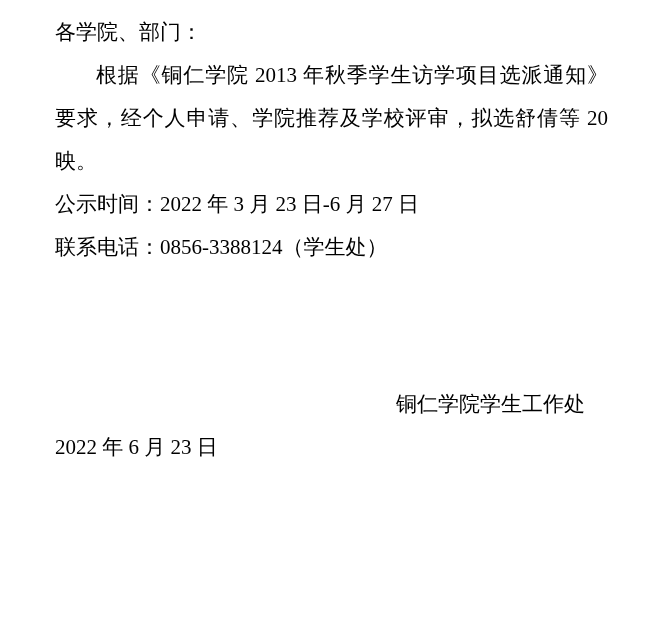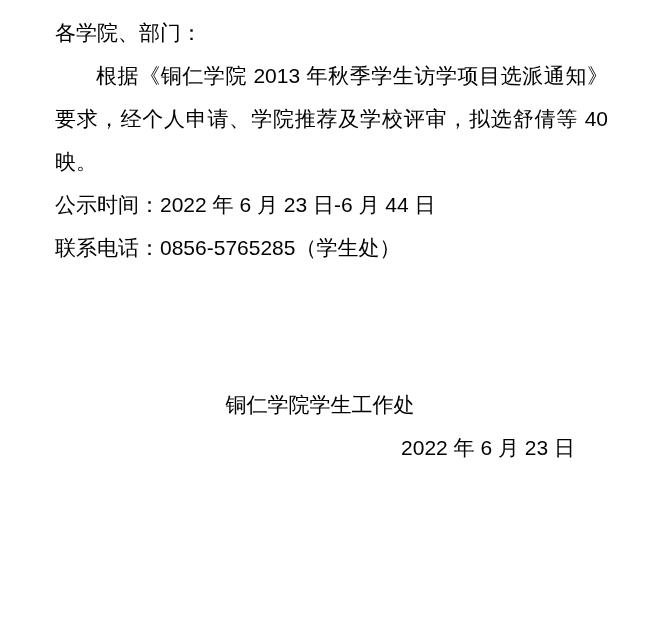--- a/index.html
+++ b/index.html
@@ -7,54 +7,54 @@
     padding: 0;
     background: #ffffff;
   }
   .page {
     position: relative;
     box-sizing: border-box;
     width: 657px;
     height: 622px;
     background: #ffffff;
     padding: 11px 49px 0 55px;
-    font-family: Liberation Sans, sans-serif;
+    font-family: Liberation Serif, serif;
     font-size: 21px;
     line-height: 43px;
     color: #000000;
     overflow: hidden;
   }
   .line {
     white-space: pre-wrap;
   }
   .indent {
     text-indent: 41px;
   }
   .justify {
     text-align: justify;
     text-align-last: justify;
   }
   .signature {
-    text-align: center;
+    text-align: right;
     padding-right: 23px;
     margin-top: 114px;
   }
   .sign-date {
-    text-align: right;
+    text-align: left;
     padding-right: 33px;
   }
 </style>
 </head>
 <body>
 
 <div class="page">
   <div class="line">各学院、部门：</div>
 
   <div class="line indent justify">根据《铜仁学院 2013 年秋季学生访学项目选派通知》</div>
-  <div class="line justify">要求，经个人申请、学院推荐及学校评审，拟选舒倩等 40</div>
+  <div class="line justify">要求，经个人申请、学院推荐及学校评审，拟选舒倩等 20</div>
   <div class="line">映。</div>
 
-  <div class="line">公示时间：2022 年 6 月 23 日-6 月 44 日</div>
-  <div class="line">联系电话：0856-5765285（学生处）</div>
+  <div class="line">公示时间：2022 年 3 月 23 日-6 月 27 日</div>
+  <div class="line">联系电话：0856-3388124（学生处）</div>
 
   <div class="line signature">铜仁学院学生工作处</div>
   <div class="line sign-date">2022 年 6 月 23 日</div>
 </div>
 
 </body></html>

